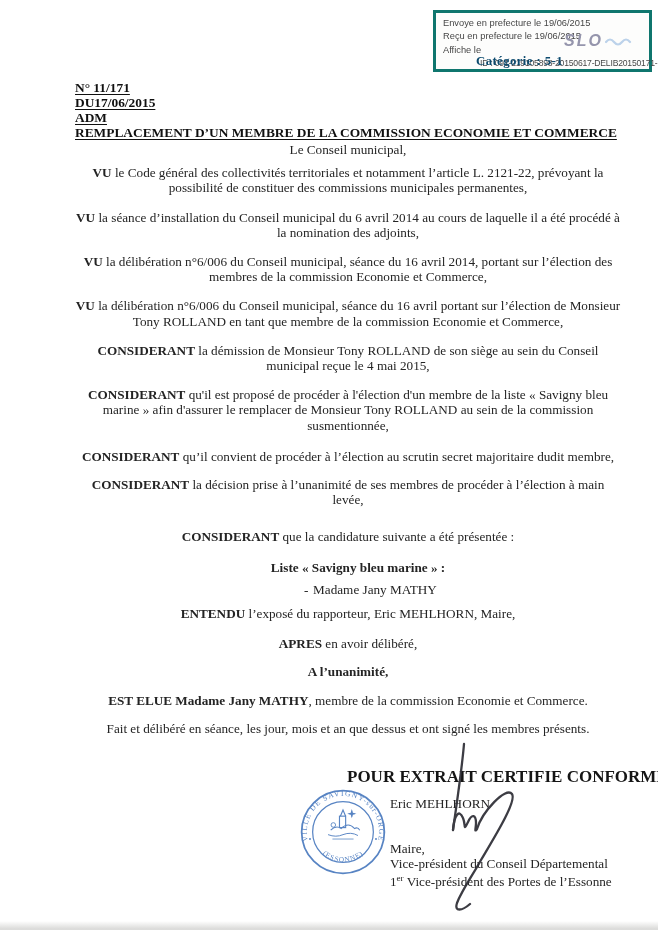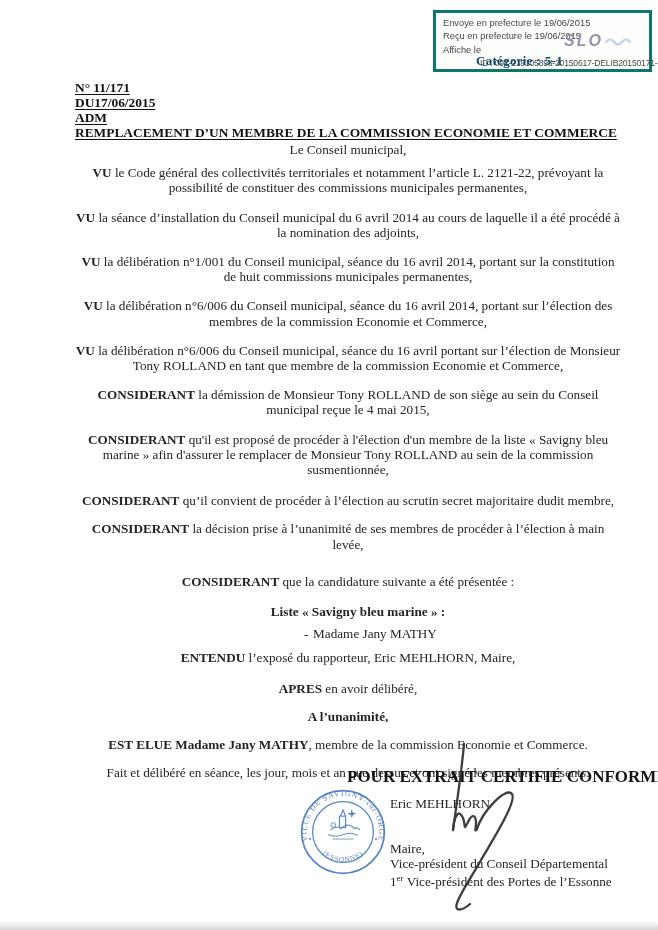--- a/index.html
+++ b/index.html
@@ -78,21 +78,20 @@
     <div>N° 11/171</div>
     <div>DU17/06/2015</div>
     <div>ADM</div>
     <div>REMPLACEMENT D’UN MEMBRE DE LA COMMISSION ECONOMIE ET COMMERCE</div>
   </div>
 
   <div class="doc-body">
     <p class="mb8"><b class="lead"></b><span>Le Conseil municipal,</span></p>
     <p><b class="lead">VU</b><span> le Code général des collectivités territoriales et notamment l’article L. 2121-22, prévoyant la possibilité de constituer des commissions municipales permanentes,</span></p>
     <p><b class="lead">VU</b><span> la séance d’installation du Conseil municipal du 6 avril 2014 au cours de laquelle il a été procédé à la nomination des adjoints,</span></p>
-    <p><b class="lead">VU</b><span> la délibération n°1/001 du Conseil municipal, séance du 16 avril 2014, portant sur la constitution de huit commissions municipales permanentes,</span></p>
     <p><b class="lead">VU</b><span> la délibération n°6/006 du Conseil municipal, séance du 16 avril 2014, portant sur l’élection des membres de la commission Economie et Commerce,</span></p>
     <p><b class="lead">VU</b><span> la délibération n°6/006 du Conseil municipal, séance du 16 avril portant sur l’élection de Monsieur Tony ROLLAND en tant que membre de la commission Economie et Commerce,</span></p>
     <p><b class="lead">CONSIDERANT</b><span> la démission de Monsieur Tony ROLLAND de son siège au sein du Conseil municipal reçue le 4 mai 2015,</span></p>
     <p class="mb16"><b class="lead">CONSIDERANT</b><span> qu'il est proposé de procéder à l'élection d'un membre de la liste « Savigny bleu marine » afin d'assurer le remplacer de Monsieur Tony ROLLAND au sein de la commission susmentionnée,</span></p>
     <p class="mb13"><b class="lead">CONSIDERANT</b><span> qu’il convient de procéder à l’élection au scrutin secret majoritaire dudit membre,</span></p>
     <p class="mb22"><b class="lead">CONSIDERANT</b><span> la décision prise à l’unanimité de ses membres de procéder à l’élection à main levée,</span></p>
     <p class="mb15"><b class="lead">CONSIDERANT</b><span> que la candidature suivante a été présentée :</span></p>
 
     <p class="list-title mb7">Liste « Savigny bleu marine » :</p>
     <p class="list-item mb9"><span class="dash">-</span><span>Madame Jany MATHY</span></p>

